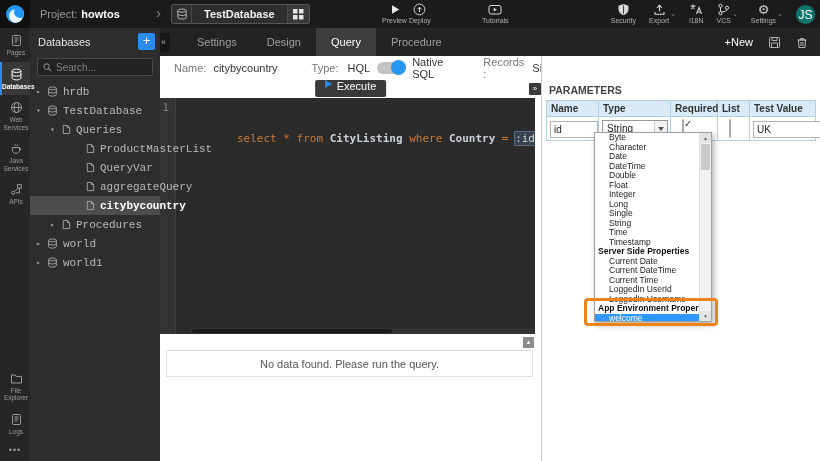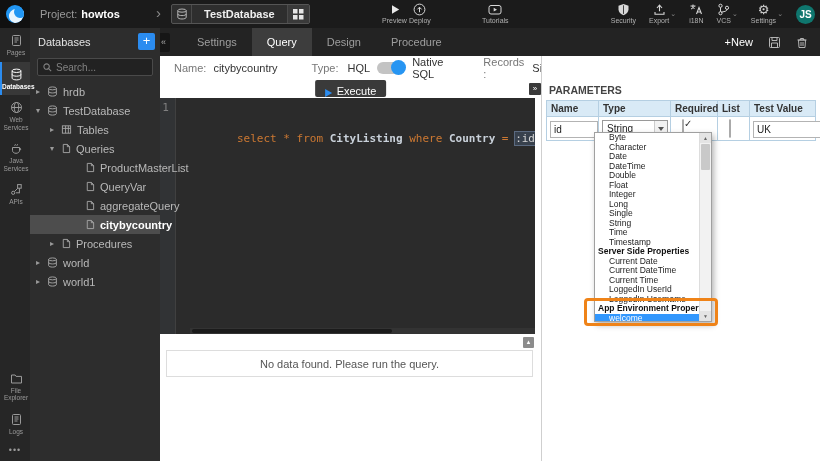--- a/index.html
+++ b/index.html
@@ -19,41 +19,41 @@
   .db-select { position:absolute; left:171px; top:4px; height:20px; background:#2e2e2e; border:1px solid #555; border-radius:2px; display:flex; align-items:center; }
   .db-select .dbs-icon { width:20px; height:18px; display:flex; align-items:center; justify-content:center; border-right:1px solid #4a4a4a; color:#b5b5b5; }
   .db-select .dbs-label { font-size:11px; font-weight:bold; color:#f0f0f0; padding:0 12px; }
   .db-select .dbs-grid { width:22px; height:18px; display:flex; align-items:center; justify-content:center; border-left:1px solid #4a4a4a; background:#3a3a3a; }
   .tb-action { position:absolute; top:3px; display:flex; flex-direction:column; align-items:center; color:#dcdcdc; cursor:pointer; }
   .tb-action .lbl { font-size:7px; color:#b0b0b0; margin-top:1px; white-space:nowrap; }
   .tb-right { position:absolute; right:5px; top:3px; display:flex; align-items:flex-start; gap:13px; }
   .tb-right .tb-action { position:static; }
   .tb-caret { font-size:7px; color:#8a8a8a; margin-left:1px; align-self:center; }
   .with-caret { display:flex; align-items:flex-start; }
-  .avatar { width:19px; height:19px; border-radius:50%; background:#0f766e; color:#fff; font-size:10px; font-weight:bold; display:flex; align-items:center; justify-content:center; margin-top:2px; }
+  .avatar { width:19px; height:19px; border-radius:50%; background:#0f766e; color:#fff; font-size:12px; font-weight:normal; display:flex; align-items:center; justify-content:center; margin-top:2px; }
   .gear-glyph { font-size:13px; line-height:13px; color:#d0d0d0; }
 
   
   .leftnav { position:absolute; left:0; top:28px; bottom:0; width:30px; background:#262626; z-index:15; display:flex; flex-direction:column; }
   .ln-item { width:30px; padding:6px 0 5px; display:flex; flex-direction:column; align-items:center; color:#9a9a9a; cursor:pointer; border-left:2px solid transparent; }
   .ln-item .lbl { font-size:6.5px; text-align:center; line-height:7.5px; margin-top:2px; width:28px; }
   .ln-item.active { background:#383838; border-left:2px solid #2b8cf0; color:#fff; }
   .ln-item.active .lbl { color:#fff; font-weight:bold; }
   .ln-spacer { flex:1; }
   .ln-more { text-align:center; color:#9a9a9a; font-size:9px; letter-spacing:1px; padding:5px 0 6px; cursor:pointer; }
 
   
   .dbpanel { position:absolute; left:30px; top:28px; bottom:0; width:130px; background:#2d2d2d; z-index:14; }
   .dbp-header { height:27px; display:flex; align-items:center; padding:0 5px 0 8px; }
   .dbp-title { font-size:11px; color:#e3e3e3; flex:1; }
   .dbp-add { width:17px; height:17px; background:#2b8cf0; color:#fff; border-radius:2px; font-size:13px; line-height:15px; text-align:center; cursor:pointer; }
   .dbp-search { margin:3px 7px 6px; height:18px; background:#222; border:1px solid #4a4a4a; border-radius:2px; display:flex; align-items:center; padding:0 5px; color:#828282; }
   .dbp-search .ph { font-size:10px; margin-left:4px; }
   .tree { font-size:11px; }
-  .tree-row { height:19px; display:flex; align-items:center; color:#b9b9b9; cursor:pointer; white-space:nowrap; }
+  .tree-row { height:19px; display:flex; align-items:center; color:#b9b9b9; cursor:pointer; white-space:nowrap;font-family:Liberation Mono, monospace; }
   .tree-row.selected { background:#4d4d4d; color:#fff; }
   .tree-row.selected .tlabel { font-weight:bold; }
   .caret { width:11px; font-size:8px; color:#9a9a9a; flex:none; }
   .tree-row[data-arrow="right"] .caret::before { content:"▸"; }
   .tree-row[data-arrow="down"] .caret::before { content:"▾"; }
   .ticon { display:none; margin-right:5px; flex:none; color:#a8a8a8; }
   .tree-row.t-db .icon-db { display:block; }
   .tree-row.t-table .icon-table { display:block; }
   .tree-row.t-file .icon-file { display:block; }
   .dbp-footer { position:absolute; left:0; right:0; bottom:0; height:27px; border-top:1px solid #3f3f3f; display:flex; align-items:center; justify-content:center; gap:5px; color:#cfcfcf; font-size:11px; cursor:pointer; }
@@ -73,21 +73,21 @@
 
   
   .form-row { height:24px; display:flex; align-items:center; font-size:11px; color:#333; }
   .flabel { color:#777; }
   .form-row .v { margin-left:7px; color:#333; }
   .toggle { width:28px; height:12px; background:#c3c3c3; border-radius:7px; position:relative; margin:0 7px; cursor:pointer; flex:none; }
   .toggle .knob { position:absolute; right:-1px; top:-2px; width:15px; height:15px; border-radius:50%; background:#2795f2; }
   .help { width:13px; height:13px; border:1px solid #999; border-radius:50%; color:#777; font-size:9px; text-align:center; line-height:11px; margin-left:8px; cursor:pointer; flex:none; }
 
   .execute-row { height:18px; position:relative; }
-  .execute-btn { position:absolute; left:50%; transform:translateX(-50%); top:0; height:17px; background:#3a3a3a; border-radius:2px; color:#fff; font-size:11px; display:flex; align-items:flex-end; gap:5px; padding:0 10px; cursor:pointer; }
+  .execute-btn { position:absolute; left:50%; transform:translateX(-50%); top:0; height:17px; background:#3a3a3a; border-radius:2px; color:#fff; font-size:11px; display:flex; align-items:flex-start; gap:5px; padding:0 10px; cursor:pointer; }
   .play { width:0; height:0; border-left:7px solid #2b8cf0; border-top:4.5px solid transparent; border-bottom:4.5px solid transparent; }
 
   
   .editor { height:236px; margin-right:6px; background:#2b2b2b; display:flex; position:relative; overflow:hidden; }
   .gutter { width:30px; background:#313335; border-right:1px solid #404040; color:#808080; font-family:"DejaVu Sans Mono",monospace; font-size:11px; text-align:right; padding:3px 6px 0 0; }
   .code { flex:1; font-family:"DejaVu Sans Mono",monospace; font-size:11px; padding:3px 0 0 8px; white-space:pre; line-height:15px; }
   .tok { color:#a9b7c6; }
   .tok.t-kw { color:#cc7832; }
   .tok.t-op { color:#cc7832; }
   .tok.t-ident { color:#c8d0d9; font-weight:bold; }
@@ -315,32 +315,20 @@
           <svg width="11" height="11" viewBox="0 0 12 12" fill="none" stroke="currentColor" stroke-width="1">
             <ellipse cx="6" cy="2.6" rx="4.2" ry="1.6"></ellipse>
             <path d="M1.8 2.6v6.8c0 .9 1.9 1.6 4.2 1.6s4.2-.7 4.2-1.6V2.6"></path>
             <path d="M1.8 6c0 .9 1.9 1.6 4.2 1.6S10.2 6.9 10.2 6"></path>
           </svg>
         </span>
 
         <span class="tlabel">TestDatabase</span>
       </div>
 
-      <div class="tree-row t-table" data-arrow="right" style="padding-left: 20px;">
-        <span class="caret"></span>
-
-        <span class="ticon icon-table">
-          <svg width="11" height="11" viewBox="0 0 12 12" fill="none" stroke="currentColor" stroke-width="1">
-            <rect x="1.5" y="2" width="9" height="8"></rect>
-            <path d="M1.5 4.8h9M5 2v8M8 2v8"></path>
-          </svg>
-        </span>
-
-        <span class="tlabel">Tables</span>
-      </div>
 
       <div class="tree-row t-file" data-arrow="down" style="padding-left: 20px;">
         <span class="caret"></span>
 
         <span class="ticon icon-file">
           <svg width="10" height="11" viewBox="0 0 11 12" fill="none" stroke="currentColor" stroke-width="1">
             <path d="M2.5 1.5h4.5L9.5 4v6.5h-7z"></path>
             <path d="M7 1.5V4h2.5"></path>
           </svg>
         </span>
@@ -436,23 +424,23 @@
     </div>
 </div>
 
 <div class="main">
   <div class="tabbar">
     <span class="collapse-left">«</span>
     <div class="tabs">
 
         <span class="tab">Settings</span>
 
+        <span class="tab">Design</span>
+
         <span class="tab active">Query</span>
-
-        <span class="tab">Design</span>
 
         <span class="tab">Procedure</span>
       </div>
     <div class="tabbar-right">
       <span class="new-btn">+New</span>
       <span class="tb-icon-btn">
         <svg width="13" height="13" viewBox="0 0 13 13" fill="none" stroke="currentColor" stroke-width="1">
             <rect x="1.5" y="1.5" width="10" height="10" rx="1"></rect>
             <path d="M4 1.5v3h5v-3M3.5 11V7h6v4"></path>
           </svg>

